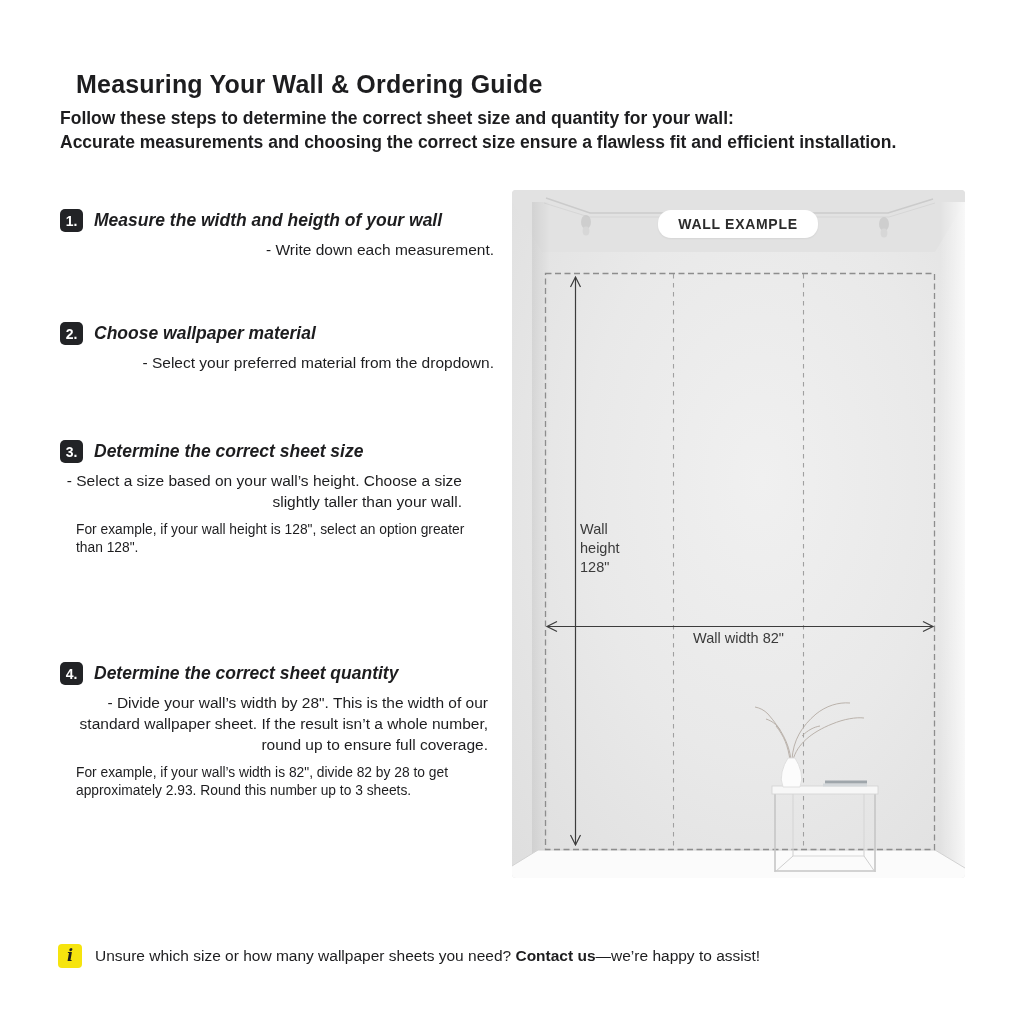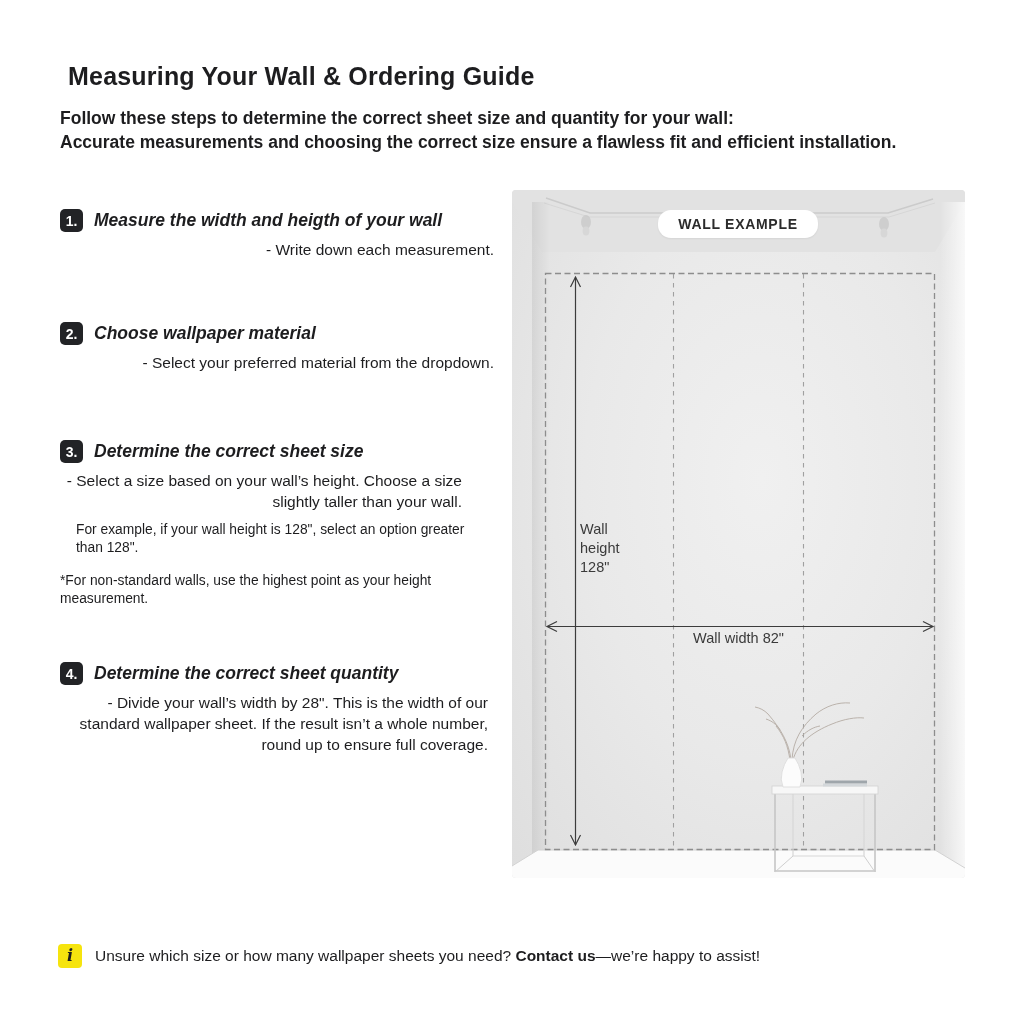--- a/index.html
+++ b/index.html
@@ -6,21 +6,21 @@
   html, body { margin: 0; padding: 0; }
   body {
     width: 1024px; height: 1024px;
     background: #ffffff;
     font-family: "Liberation Sans", sans-serif;
     color: #1d1d1f;
     position: relative;
     overflow: hidden;
   }
   .page-title {
-    position: absolute; left: 60px; top: 54px; margin: 8px;
+    position: absolute; left: 60px; top: 54px; margin: 16px;
     font-size: 25px; font-weight: 700; letter-spacing: 0.2px; color: #1d1d1f;
   }
   .intro {
     position: absolute; left: 60px; top: 106px; width: 950px;
     font-size: 17.5px; font-weight: 700; line-height: 24px;
   }
   .step { position: absolute; left: 60px; width: 434px; }
   .step-1 { top: 209px; }
   .step-2 { top: 322px; }
   .step-3 { top: 440px; }
@@ -105,29 +105,29 @@
     <p class="step-body">- Select your preferred material from the dropdown.</p>
   </div>
 
   <div class="step step-3">
     <div class="step-head">
       <span class="badge">3.</span>
       <span class="step-title">Determine the correct sheet size</span>
     </div>
     <p class="step-body">- Select a size based on your wall’s height. Choose a size slightly taller than your wall.</p>
     <p class="step-example">For example, if your wall height is 128", select an option greater than 128".</p>
-    <p class="step-note">*For non-standard walls, use the highest point as your height measurement.</p>
   </div>
 
   <div class="step step-4">
     <div class="step-head">
       <span class="badge">4.</span>
       <span class="step-title">Determine the correct sheet quantity</span>
     </div>
     <p class="step-body">- Divide your wall’s width by 28". This is the width of our standard wallpaper sheet. If the result isn’t a whole number, round up to ensure full coverage.</p>
+    <p class="step-example">For example, if your wall’s width is 82", divide 82 by 28 to get approximately 2.93. Round this number up to 3 sheets.</p>
   </div>
 
   <div class="figure">
     <svg width="453" height="688" viewBox="0 0 453 688">
       <defs>
         <linearGradient id="leftShade" x1="0" y1="0" x2="1" y2="0">
           <stop offset="0" stop-color="#000000" stop-opacity="0.07"></stop>
           <stop offset="1" stop-color="#000000" stop-opacity="0"></stop>
         </linearGradient>
         <linearGradient id="rightLight" x1="0" y1="0" x2="1" y2="0">

